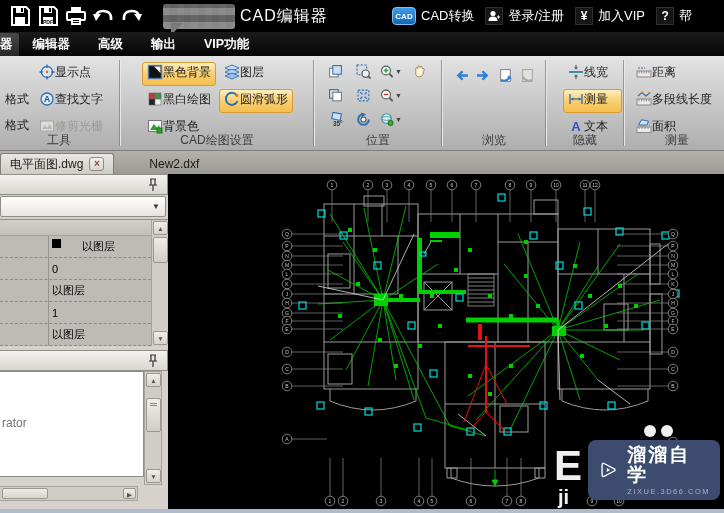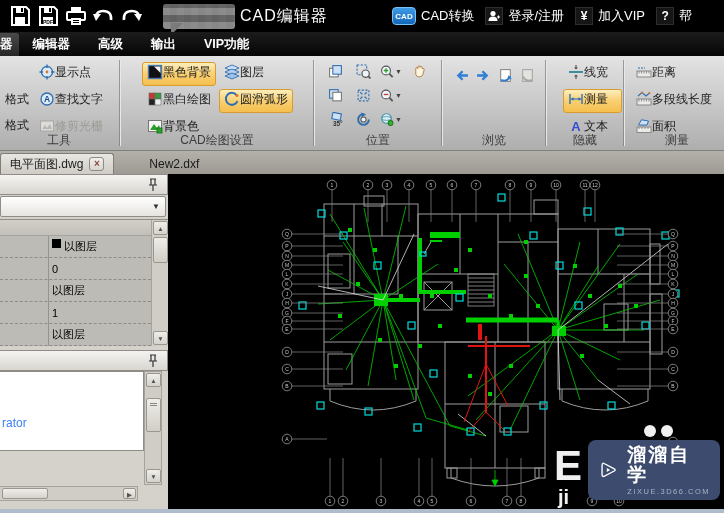--- a/index.html
+++ b/index.html
@@ -52,29 +52,29 @@
 
   
   .leftcol{position:absolute;left:0;top:174px;width:168px;height:335px;background:#d5d2cb;}
   .phead{position:relative;height:21px;background:linear-gradient(#f4f3f1,#d9d6d0);border:1px solid #8f8d88;border-left:none;}
   .pin{position:absolute;right:8px;top:3px;width:12px;height:14px;cursor:pointer;}
   .combo{position:relative;height:21px;margin:1px 2px 0 0;background:linear-gradient(#ffffff,#e6e4df);border:1px solid #8f8d88;border-radius:2px;cursor:pointer;}
   .combo .arrow{position:absolute;right:5px;top:5px;font-size:8px;color:#333;}
   .propgrid{position:relative;height:127px;margin-top:2px;background:#bdbbb5;border-top:1px solid #8f8d88;}
   .pg-head{height:16px;background:linear-gradient(#d2cfc9,#c3c0ba);border-bottom:1px solid #a5a39d;}
   .pg-row{position:relative;height:22px;border-bottom:1px dashed #8e8c86;font-size:11px;color:#000;display:flex;align-items:center;}
-  .pg-val{position:absolute;left:52px;display:flex;gap:3px;}
+  .pg-val{position:absolute;left:52px;display:flex;gap:21px;}
   .pg-divider{position:absolute;left:48px;top:0;bottom:0;width:1px;background:#96948e;}
   .swatch{width:9px;height:9px;background:#000;display:inline-block;}
   .vscroll{position:absolute;right:0;top:0;bottom:0;width:17px;background:#d0cdc6;border-left:1px solid #a5a39d;}
   .sbtn{position:absolute;left:1px;width:15px;height:14px;background:linear-gradient(#f0eeea,#d5d2cb);border:1px solid #9a978f;border-radius:2px;
     font-size:6.5px;color:#555;text-align:center;line-height:13px;cursor:pointer;}
   .sthumb{position:absolute;left:1px;width:15px;background:linear-gradient(#efede9,#d1cec7);border:1px solid #9a978f;border-radius:2px;cursor:pointer;}
   .grip{margin:4px 3px;border-top:1px solid #8a8880;border-bottom:1px solid #8a8880;height:3px;}
-  .whitebox{position:absolute;left:0;top:197px;width:144px;height:80px;background:#fff;border:1px solid #8f8d88;border-left:none;font-size:12px;color:#3b82f6;}
+  .whitebox{position:absolute;left:0;top:197px;width:144px;height:106px;background:#fff;border:1px solid #8f8d88;border-left:none;font-size:12px;color:#737373;}
   .hscroll{position:absolute;left:0;top:312px;width:138px;height:15px;background:#d0cdc6;border:1px solid #a5a39d;border-left:none;}
   .hthumb{position:absolute;left:2px;top:1px;width:46px;height:11px;background:linear-gradient(#f0eeea,#d5d2cb);border:1px solid #9a978f;border-radius:2px;cursor:pointer;}
   .hbtn{position:absolute;right:1px;top:1px;width:13px;height:11px;font-size:6.5px;color:#555;text-align:center;line-height:11px;
     background:linear-gradient(#f0eeea,#d5d2cb);border:1px solid #9a978f;border-radius:2px;cursor:pointer;}
 
   
   .canvas{position:absolute;left:168px;top:174px;width:556px;height:335px;background:#000;cursor:crosshair;}
   .watermark{position:absolute;left:420px;top:266px;width:132px;height:60px;background:#3d4c6e;border-radius:8px;
     display:flex;align-items:center;padding:0 10px;gap:9px;}
   .wm-brand{color:#fff;font-size:19px;font-weight:bold;letter-spacing:2px;line-height:20px;}

